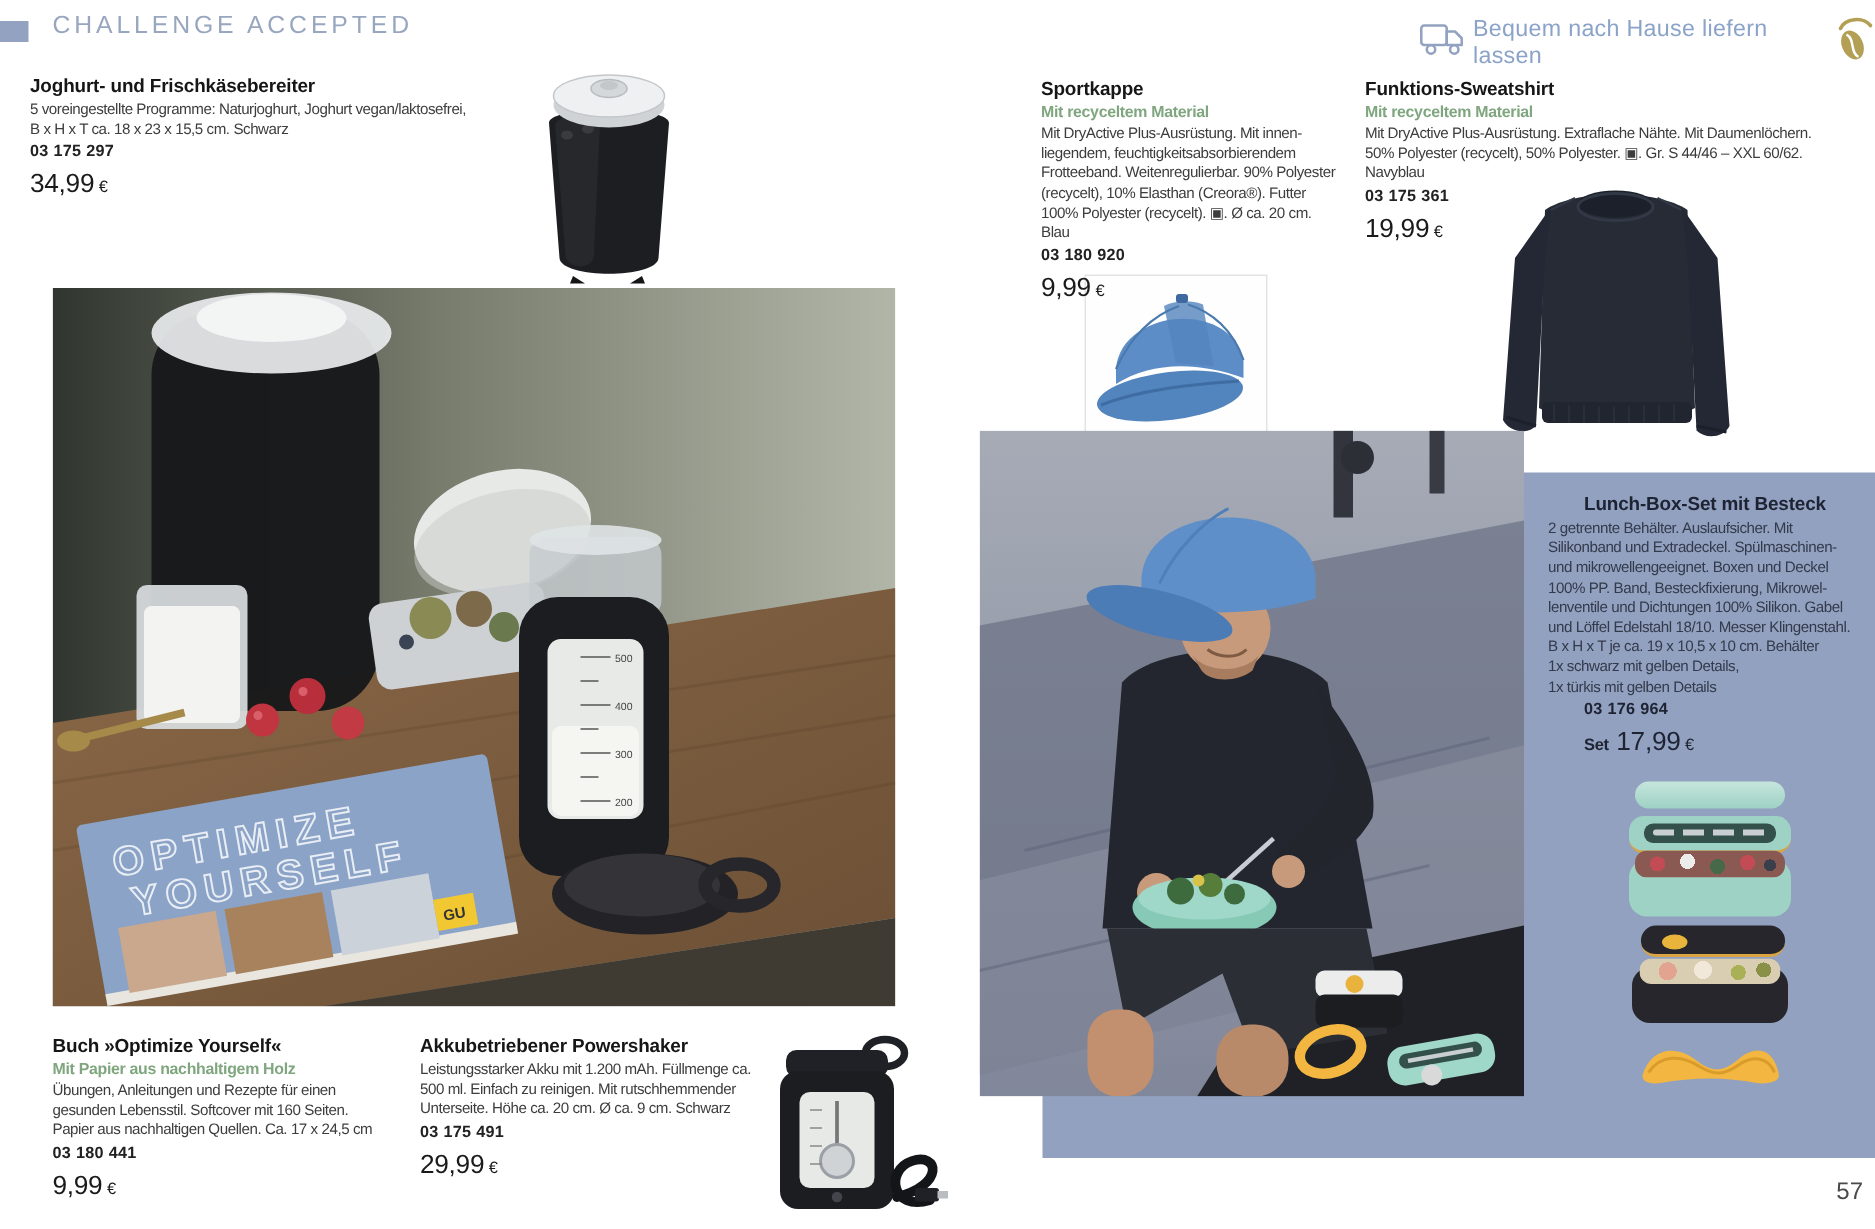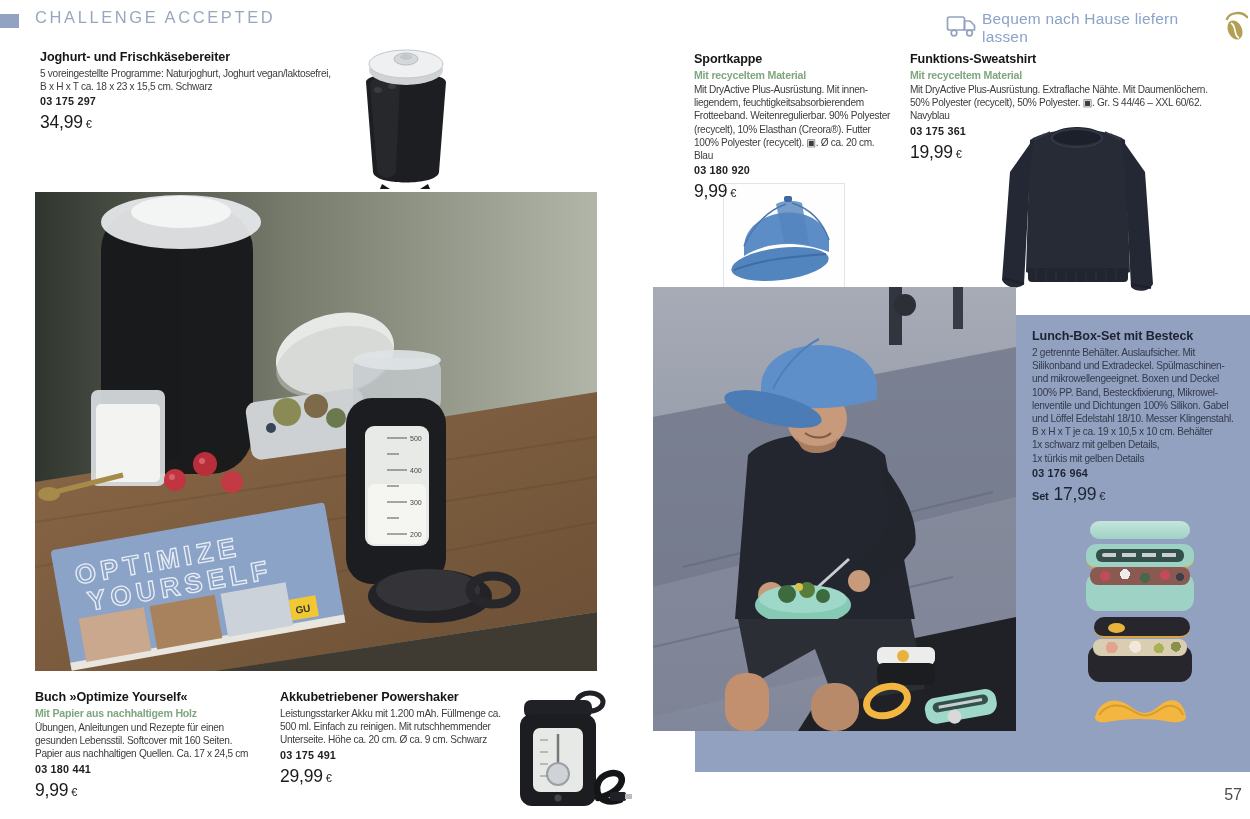--- a/index.html
+++ b/index.html
@@ -16,21 +16,21 @@
   
   .pblock { position:absolute; z-index:4; }
   .ptitle { font-size:12.6px; font-weight:bold; color:#161616; margin-bottom:3px; letter-spacing:-.1px; }
   .peco   { font-size:10.6px; font-weight:bold; color:#7fa67f; margin-bottom:2px; letter-spacing:-.2px; }
   .plines div { font-size:10.1px; line-height:13.2px; color:#3d3d3d; letter-spacing:-.3px; white-space:nowrap; }
   .part { font-size:10.8px; font-weight:bold; color:#222; margin-top:2px; letter-spacing:.2px; }
   .pprice { margin-top:5px; font-size:17.5px; color:#1a1a1a; letter-spacing:-.2px; }
   .pprice .eur { font-size:11px; margin-left:3px; }
   .pprice .setlbl { font-size:11px; font-weight:bold; margin-right:5px; }
   .on-panel .plines div { color:#333a4b; }
-  .on-panel .ptitle, .on-panel .part, .on-panel .pprice { color:#1d2332; }
+  .on-panel .ptitle, .on-panel .part, .on-panel .pprice { color:#1d2332;margin-left:24px; }
 
   
   .imgbox { position:absolute; z-index:1; }
   .photo { position:absolute; overflow:hidden; }
   .photo-table { left:35px; top:192px; width:562px; height:479px; z-index:2; }
   .photo-man { left:653px; top:287px; width:363px; height:444px; z-index:2; }
   .panel { position:absolute; left:695px; top:315px; width:555px; height:457px; background:#92a1c0; z-index:1; }
   .pagenum { position:absolute; left:1200px; top:786px; width:42px; text-align:right; font-size:16px; color:#4a4a4a; }
 
   .stack { position:absolute; left:1080px; top:505px; width:120px; height:230px; z-index:3; }
@@ -78,21 +78,21 @@
     <span class="hdr-right-label">Bequem nach Hause liefern lassen</span>
     <span>
       <svg width="26" height="32" viewBox="0 0 26 32">
         <path d="M3 9 C6 2 18 1 23 7" fill="none" stroke="#b3a055" stroke-width="2.4" stroke-linecap="round"></path>
         <ellipse cx="11" cy="20" rx="7" ry="10" transform="rotate(-24 11 20)" fill="#b3a055"></ellipse>
         <path d="M7 13 C13 16 9 25 15 28" fill="none" stroke="#fff" stroke-width="1.6"></path>
       </svg>
     </span>
   </div>
 
-  <div class="pblock" style="left:40px; top:50px; width:315px;">
+  <div class="pblock" style="left:20px; top:50px; width:315px;">
     <div class="ptitle">Joghurt- und Frischkäsebereiter</div>
     <div class="plines">
         <div>5 voreingestellte Programme: Naturjoghurt, Joghurt vegan/laktosefrei,</div>
         <div>B x H x T ca. 18 x 23 x 15,5 cm. Schwarz</div>
       </div>
     <div class="part">03 175 297</div>
     <div class="pprice"><span>34,99</span><span class="eur">€</span></div>
   </div>
 
   <div class="imgbox" style="left:348px; top:40px; width:116px; height:150px;">

